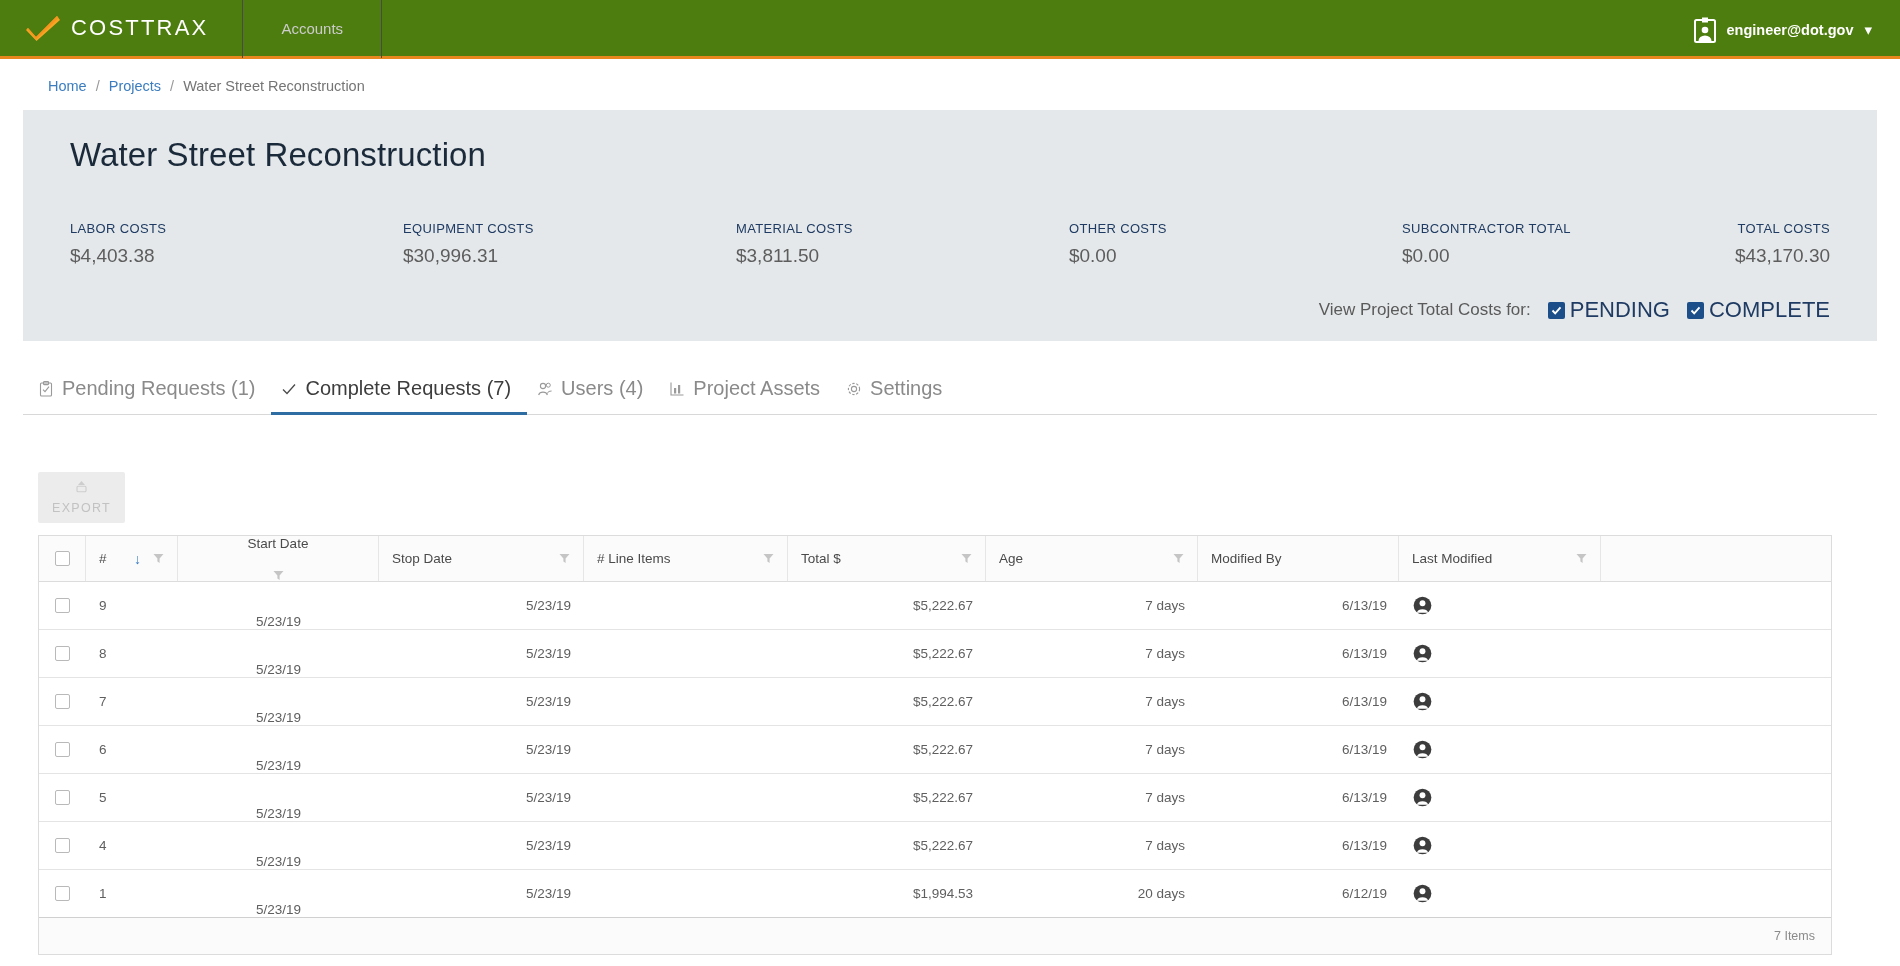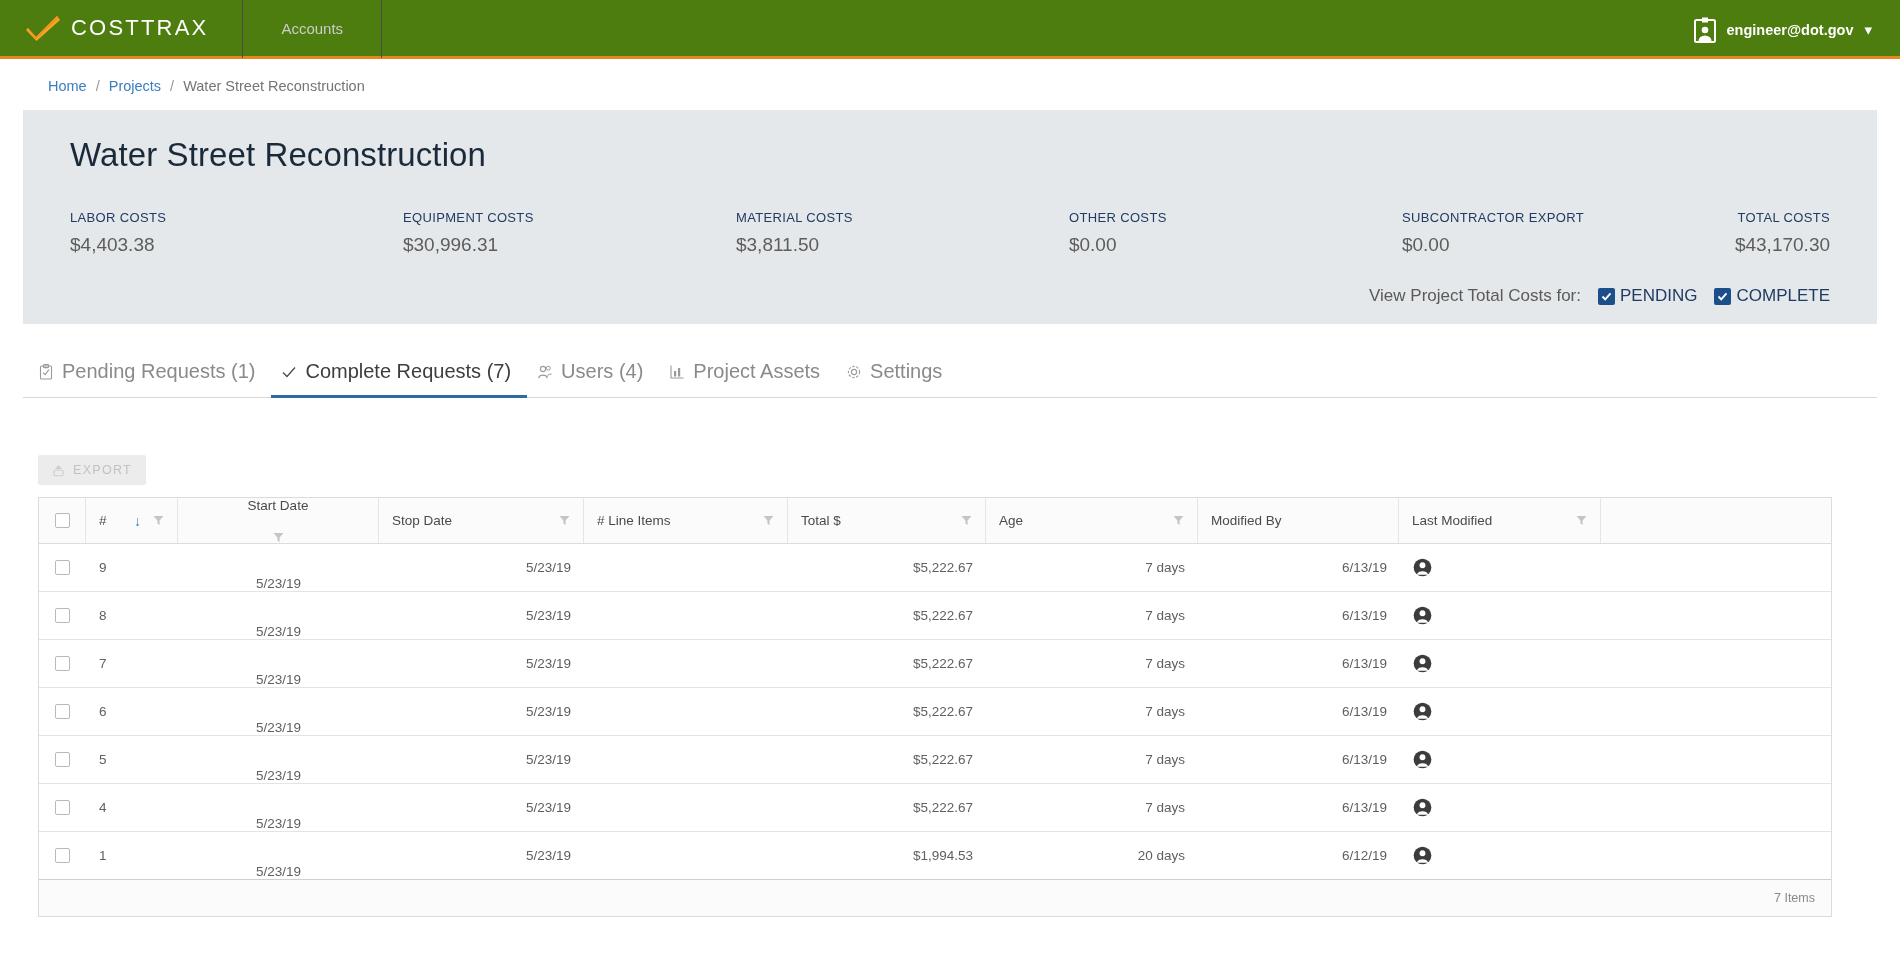--- a/index.html
+++ b/index.html
@@ -73,21 +73,21 @@
     font-size: 33px;
     color: #1b2a3a;
     font-weight: 400;
     margin: 0 0 36px 23px;
     letter-spacing: 0.1px;
   }
   .cost-row {
     display: flex;
     margin: 0 23px;
   }
-  .cost-cell { flex: 1 1 0; }
+  .cost-cell { flex: 1 1 0; margin-top: 11px; }
   .cost-cell.last { flex: 0 0 auto; text-align: right; padding-right: 0; }
   .cost-label {
     font-size: 13px;
     color: #1f3b63;
     letter-spacing: 0.35px;
     margin-bottom: 9px;
   }
   .cost-value {
     font-size: 19px;
     color: #5d5d5d;
@@ -103,21 +103,21 @@
   }
   .cb {
     width: 17px; height: 17px;
     background: #1c4e8a;
     border-radius: 2px;
     display: inline-flex; align-items: center; justify-content: center;
     cursor: pointer;
     margin-left: 8px;
   }
   .cb svg { display: block; }
-  .cb-label { color: #1f3b63; font-size: 17px; margin-left: 5px; font-weight: 300; }
+  .cb-label { color: #1f3b63; font-size: 22px; margin-left: 5px; font-weight: 300; }
   .cb-group { display: flex; align-items: center; }
 
   
   .tabs {
     margin: 28px 23px 0 23px;
     border-bottom: 1px solid #d8d8d8;
     display: flex;
     align-items: flex-end;
     padding-left: 5px;
   }
@@ -143,20 +143,21 @@
     display: inline-flex; align-items: center; gap: 8px;
     background: #ececec;
     color: #c2c2c2;
     font-size: 12.5px;
     letter-spacing: 1.3px;
     padding: 8px 14px;
     border: none;
     border-radius: 2px;
     cursor: default;
     margin-bottom: 12px;
+    flex-direction: column;
   }
   .grid {
     border: 1px solid #dcdcdc;
     width: 1794px;
     background: #ffffff;
   }
   .grid-head {
     display: flex;
     background: #fbfbfb;
     border-bottom: 1px solid #dcdcdc;
@@ -268,21 +269,21 @@
     </div>
     <div class="cost-cell">
       <div class="cost-label">MATERIAL COSTS</div>
       <div class="cost-value">$3,811.50</div>
     </div>
     <div class="cost-cell">
       <div class="cost-label">OTHER COSTS</div>
       <div class="cost-value">$0.00</div>
     </div>
     <div class="cost-cell">
-      <div class="cost-label">SUBCONTRACTOR EXPORT</div>
+      <div class="cost-label">SUBCONTRACTOR TOTAL</div>
       <div class="cost-value">$0.00</div>
     </div>
     <div class="cost-cell last">
       <div class="cost-label">TOTAL COSTS</div>
       <div class="cost-value">$43,170.30</div>
     </div>
   </div>
 
   <div class="viewfor">
     <span>View Project Total Costs for:</span>

